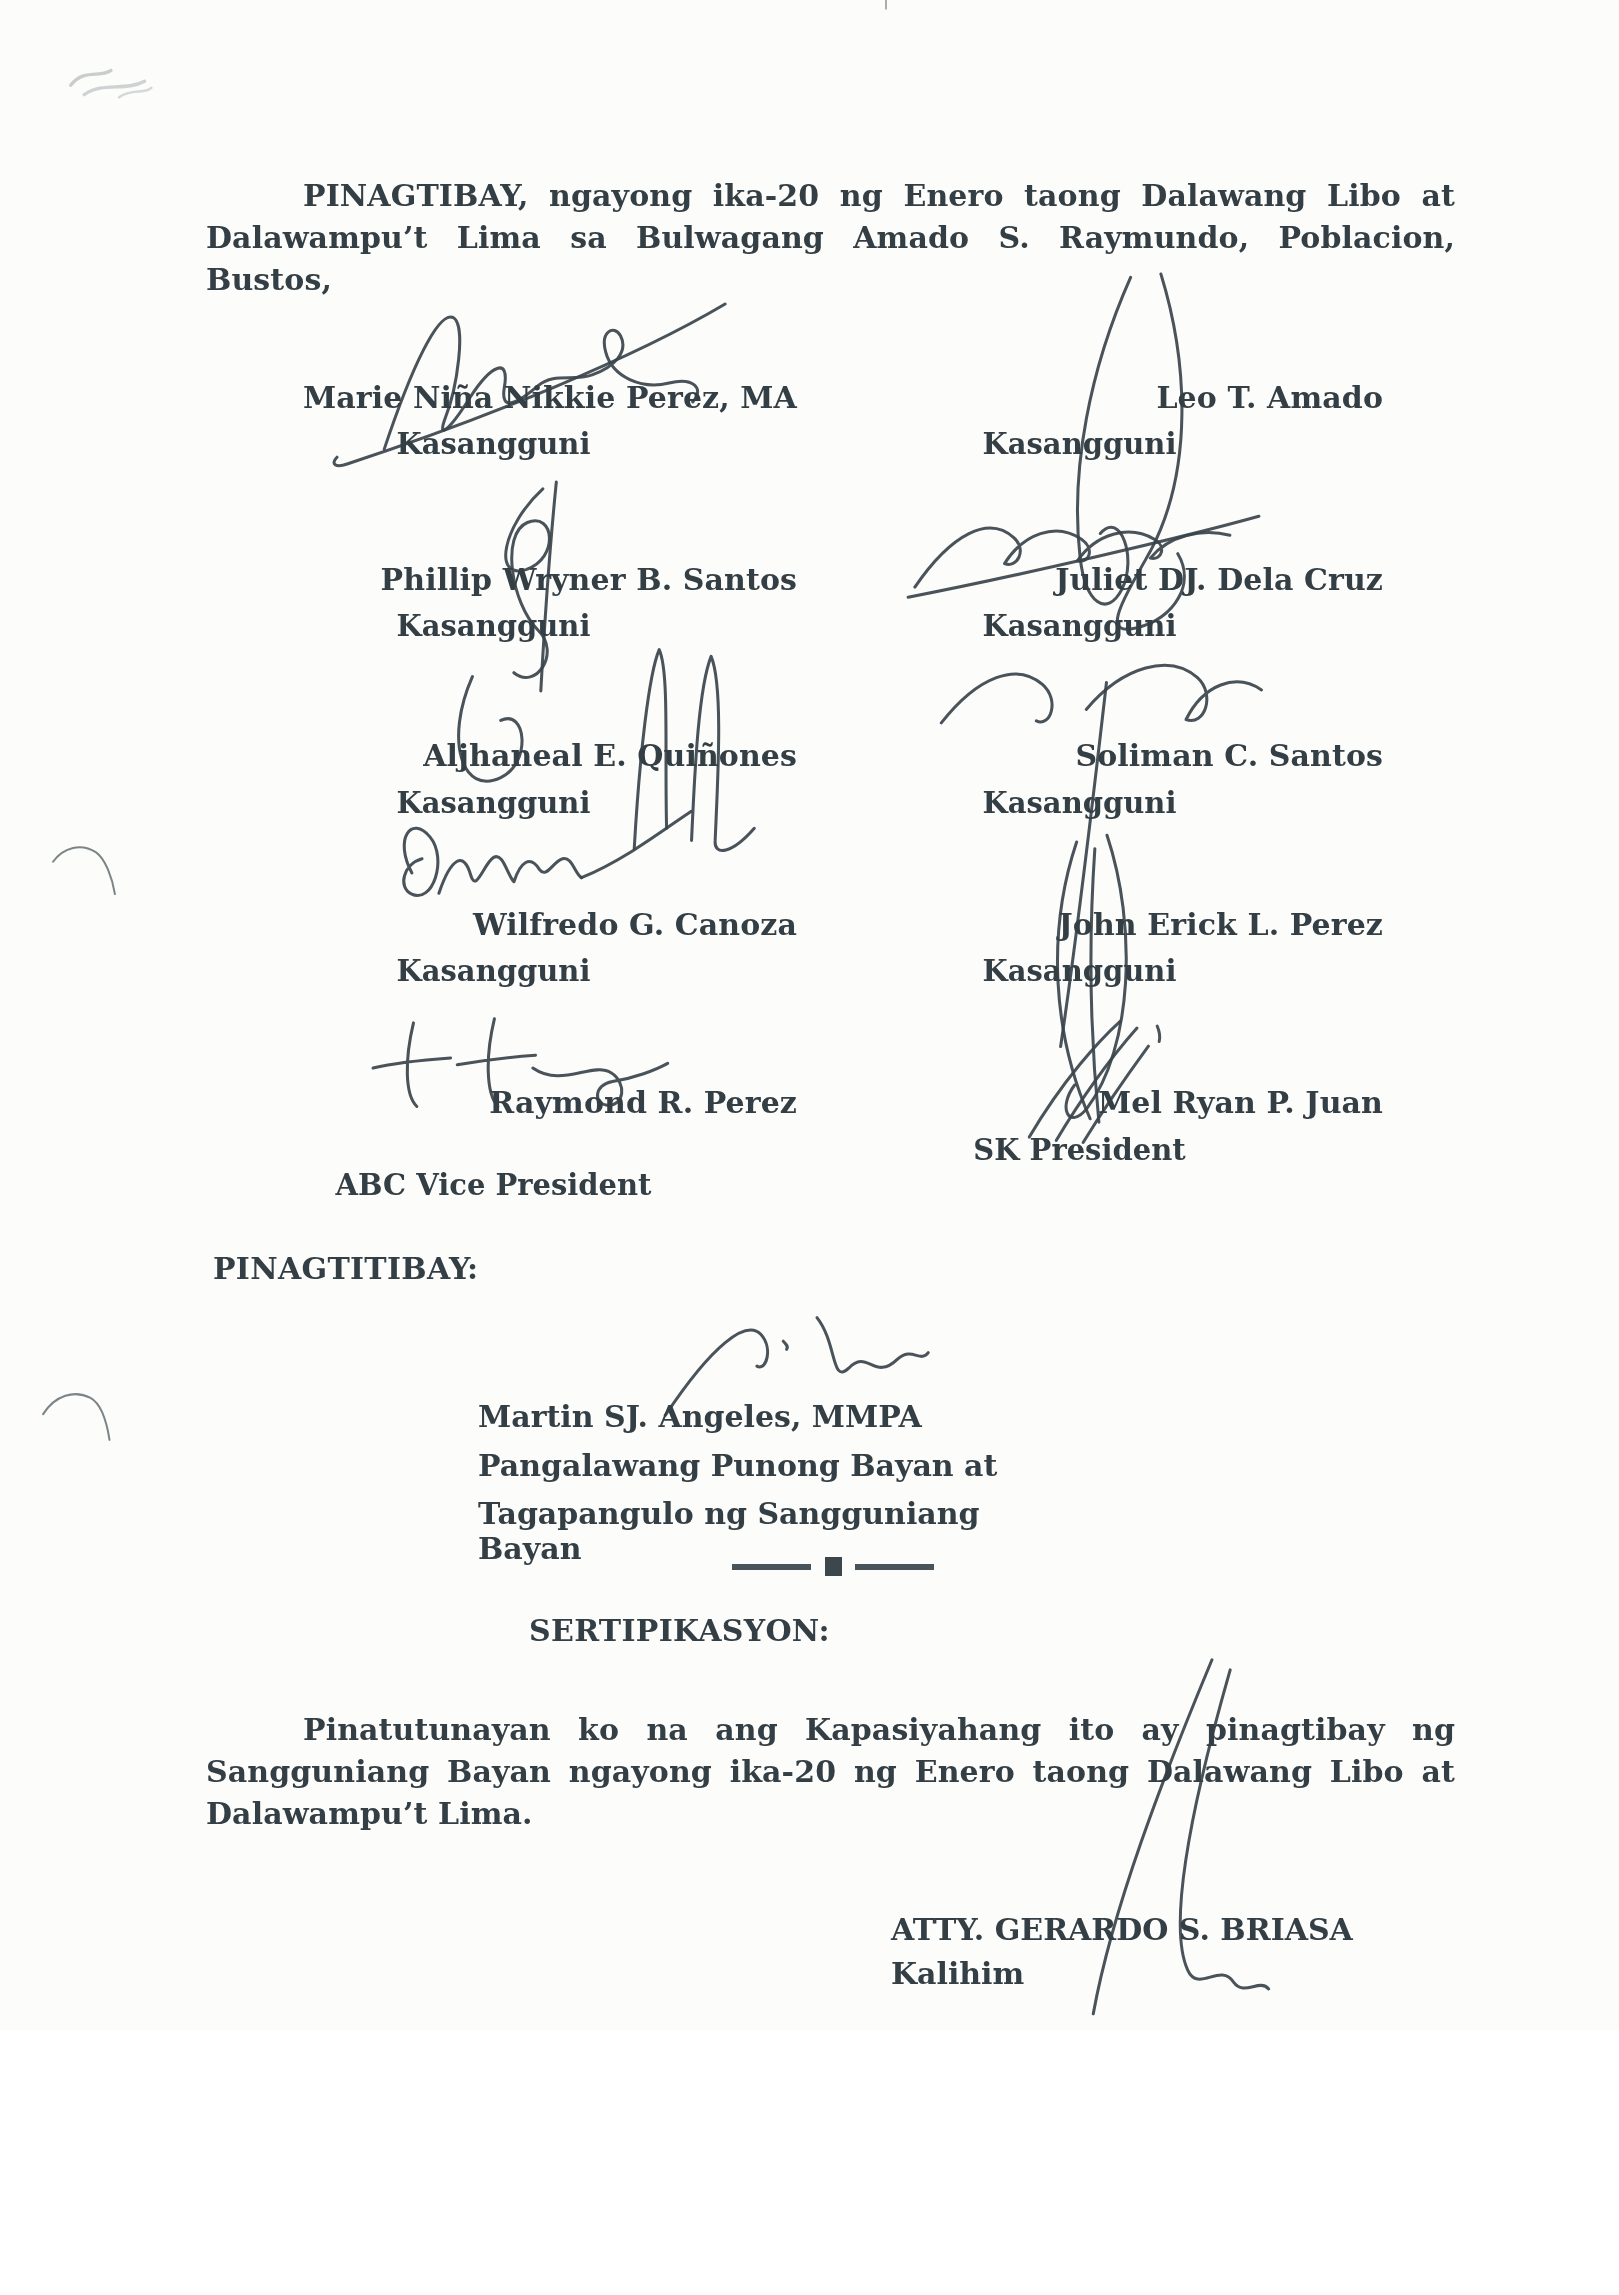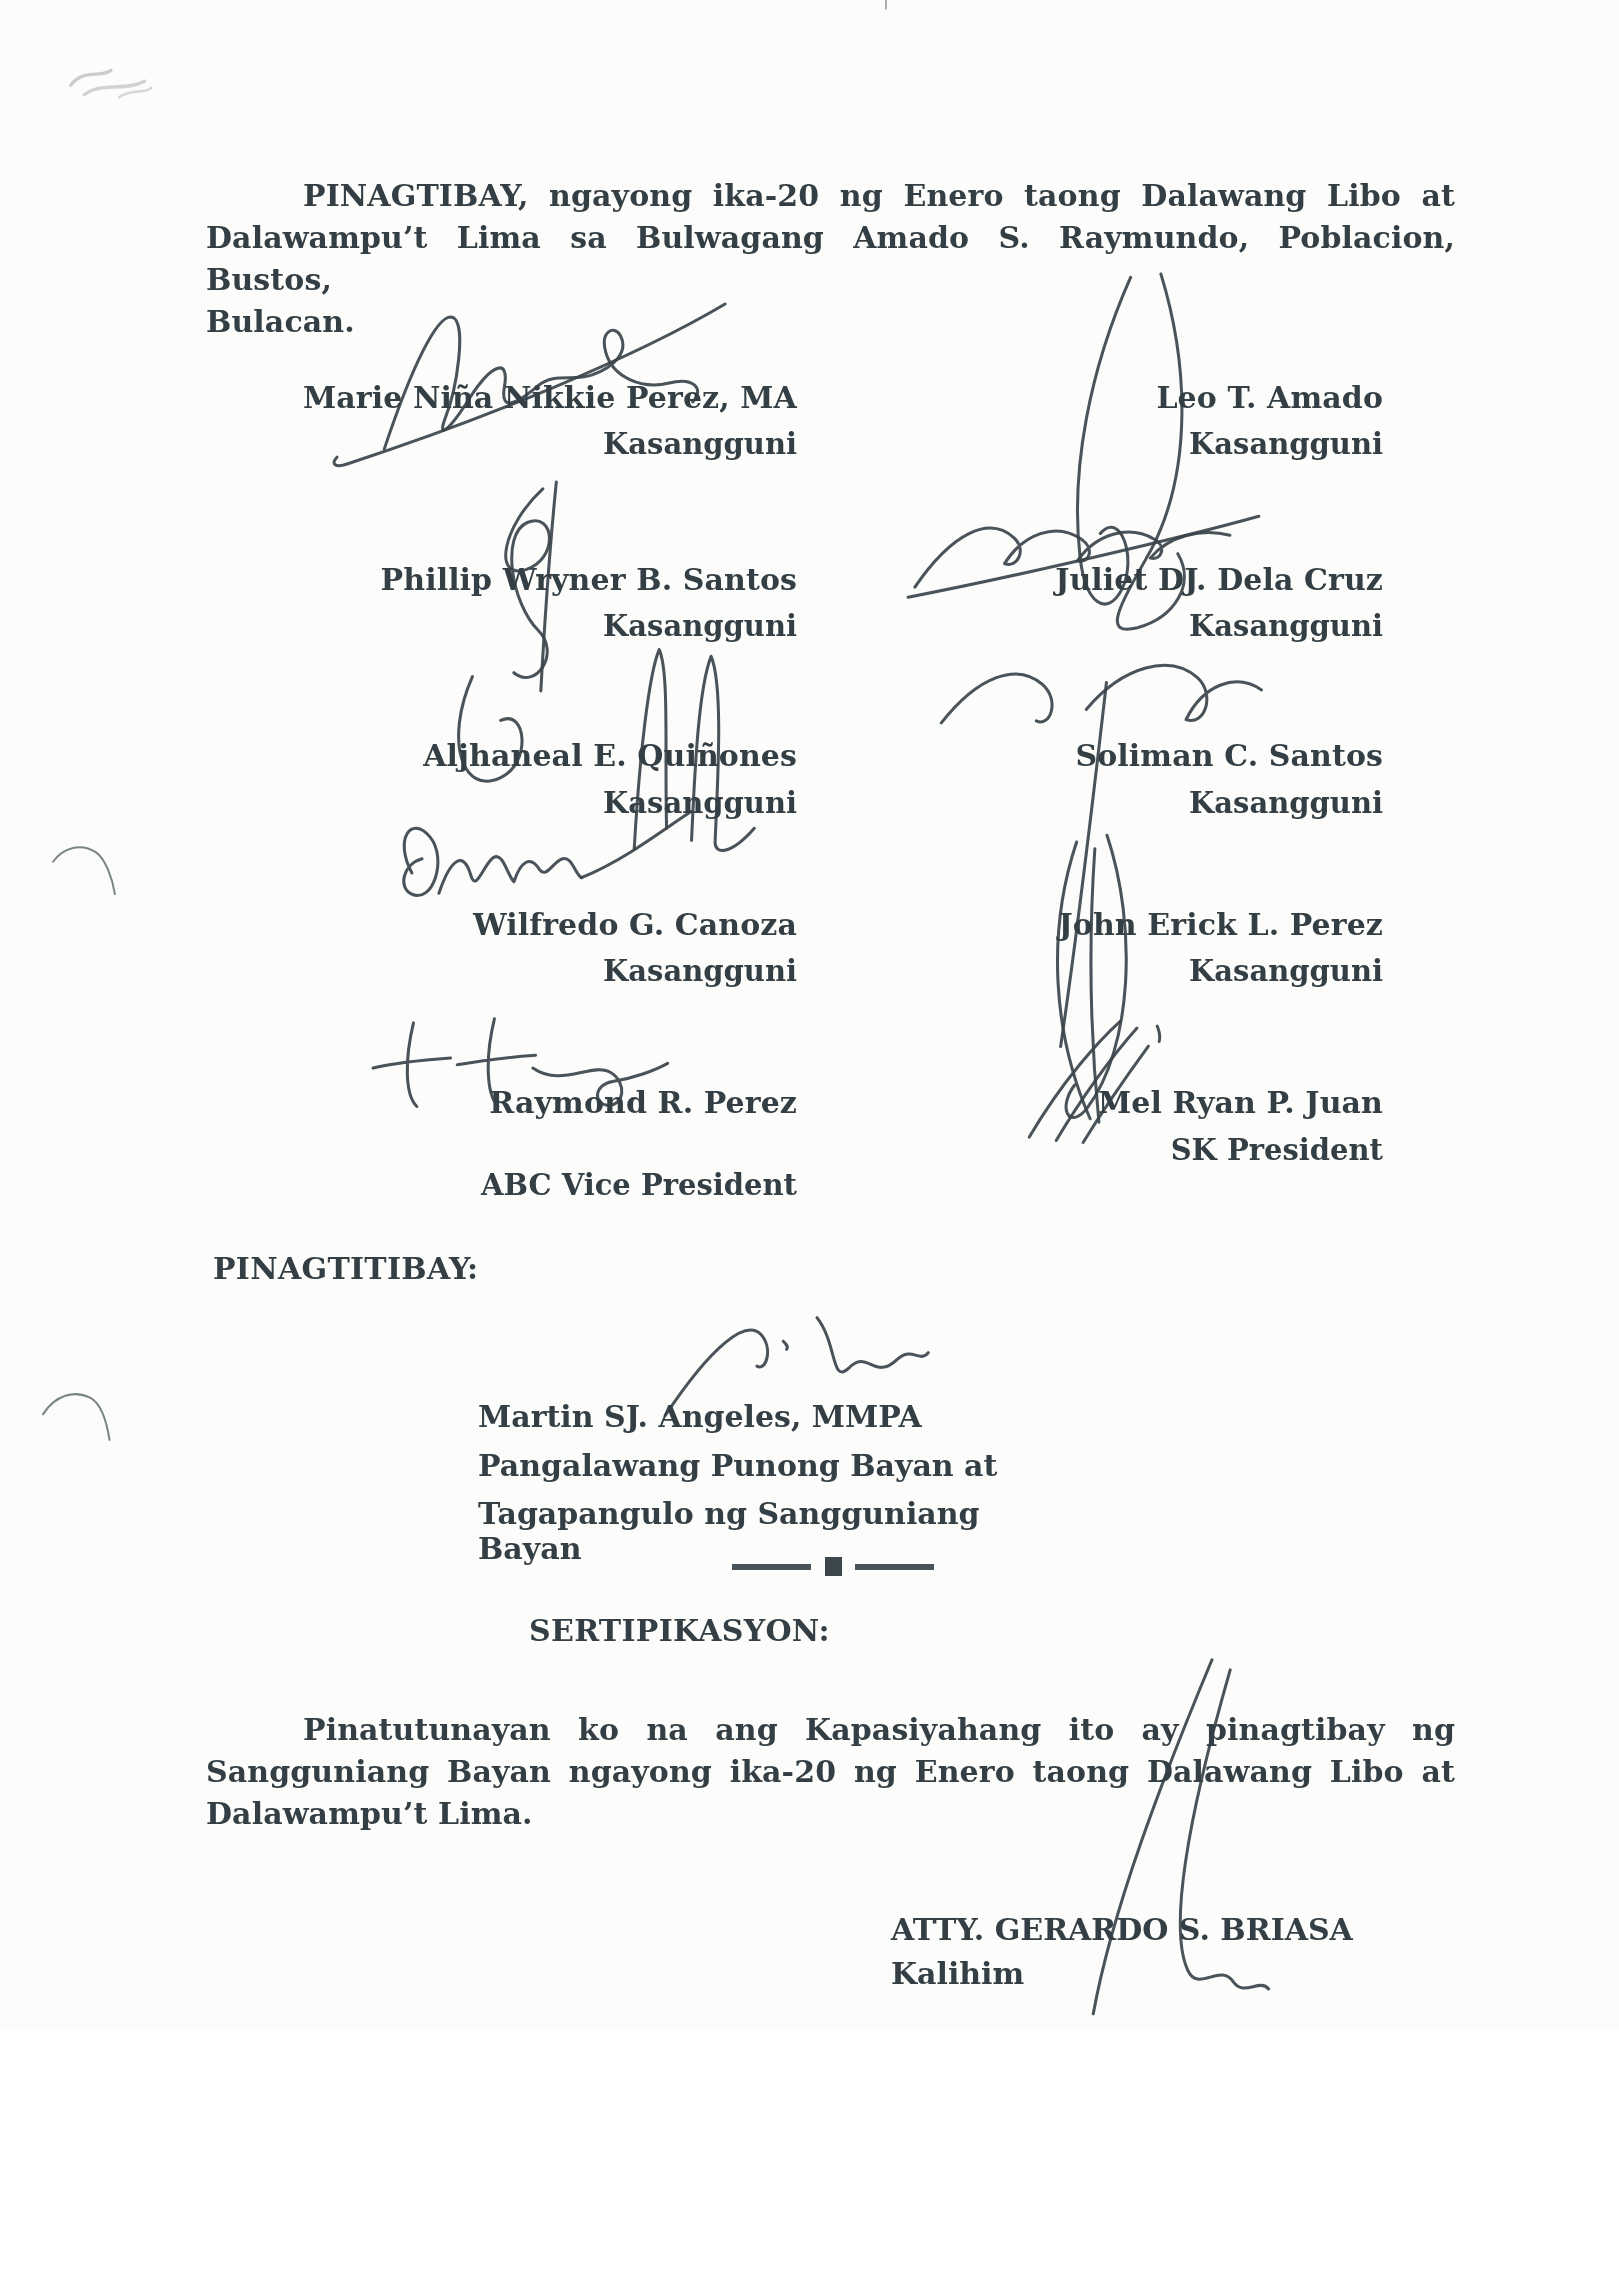--- a/index.html
+++ b/index.html
@@ -34,21 +34,21 @@
     position:absolute;
     width:607px;
     text-align:right;
     font-size:30px;
     line-height:35px;
     letter-spacing:0.1px;
   }
   .sig-title{
     position:absolute;
     width:607px;
-    text-align:right;
+    text-align:center;
     font-size:29px;
     line-height:35px;
   }
   .col-left{left:190px;}
   .col-right{left:776px;}
   .heading{
     position:absolute;
     font-size:30px;
     line-height:35px;
     letter-spacing:0.3px;
@@ -92,21 +92,20 @@
   <svg class="artifact" style="left:49px;top:840px;width:74px;height:61px" viewBox="0 0 110 90">
     <path d="M6,32 C22,10 48,4 70,18 C84,28 94,56 98,80" stroke="#7b8588" stroke-width="3" fill="none" stroke-linecap="round"></path>
   </svg>
   <svg class="artifact" style="left:39px;top:1387px;width:78px;height:61px" viewBox="0 0 115 90">
     <path d="M6,40 C24,12 52,4 76,16 C92,25 100,52 104,78" stroke="#7b8588" stroke-width="3" fill="none" stroke-linecap="round"></path>
   </svg>
 
   <div class="para" style="top:175px">
     <div class="pline j indent"><span>PINAGTIBAY,</span> <span>ngayong ika-20 ng Enero taong Dalawang Libo at</span></div>
     <div class="pline j">Dalawampu’t Lima sa Bulwagang Amado S. Raymundo, Poblacion, Bustos,</div>
-    <div class="pline">Bulacan.</div>
   </div>
 
   <svg class="sig" style="left:283px;top:287px;width:513px;height:196px" viewBox="0 0 760 290">
     <path d="M655,25 C520,105 300,195 95,262 C78,268 70,262 80,252"></path>
     <path d="M150,240 C190,120 230,35 252,45 C272,55 258,150 240,195 C228,228 248,210 278,162 C308,116 336,102 328,148 C321,188 350,170 378,146 C402,126 430,140 458,130 C492,118 512,95 500,72 C490,55 470,66 478,96 C488,134 532,152 572,142 C608,133 625,150 607,170"></path>
   </svg>
   <svg class="sig" style="left:979px;top:267px;width:283px;height:378px" viewBox="0 0 420 560">
     <path d="M225,15 C165,150 135,300 150,430 C158,500 190,520 212,478 C235,432 210,360 180,395"></path>
     <path d="M270,10 C310,140 318,300 255,420 C210,500 180,548 235,535 C290,520 322,470 295,425"></path>
   </svg>

